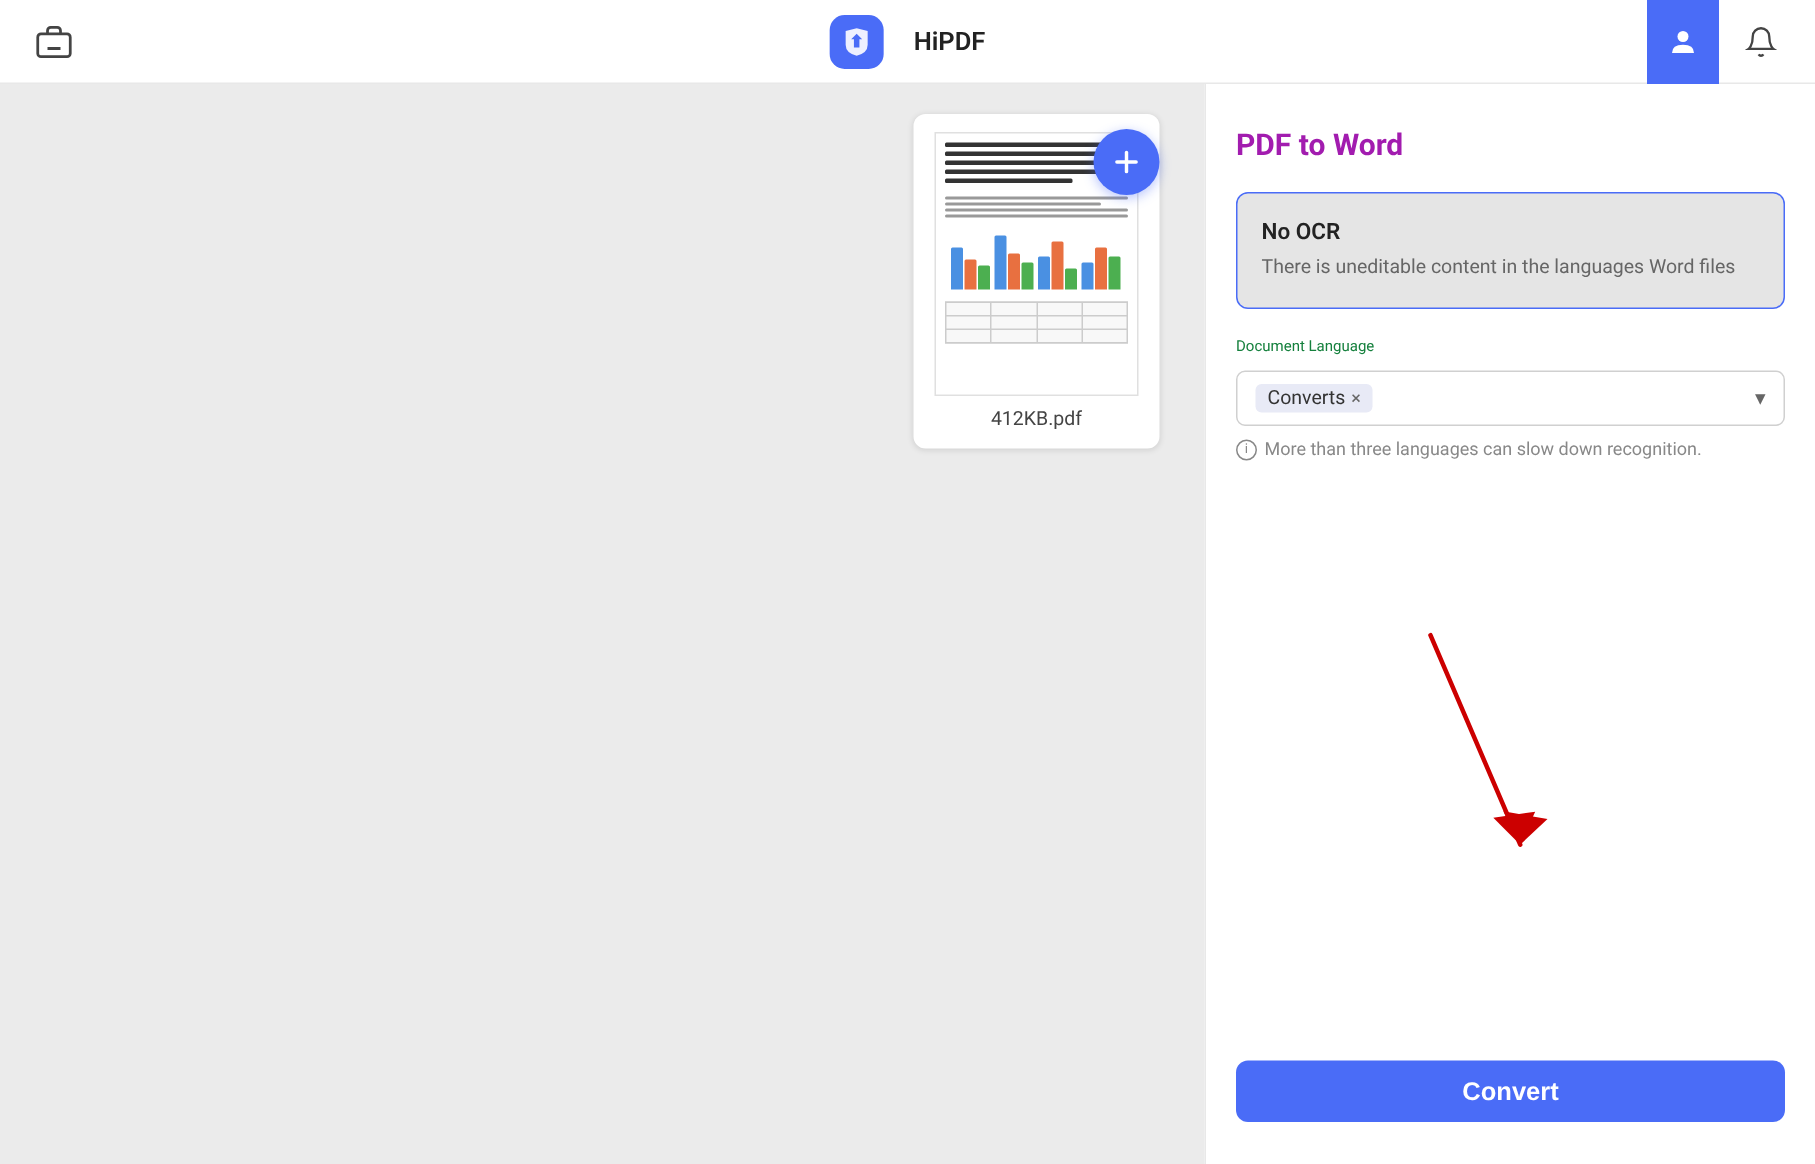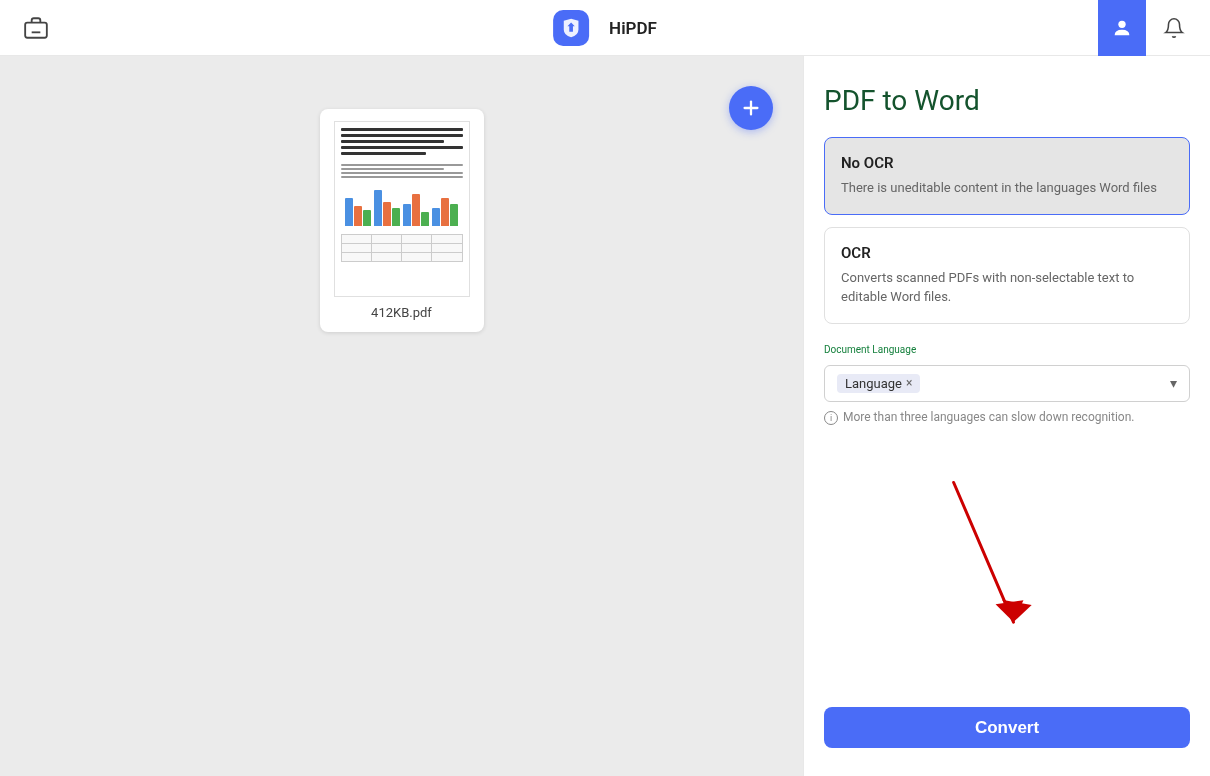--- a/index.html
+++ b/index.html
@@ -25,22 +25,22 @@
       display: flex; align-items: center; justify-content: center;
     }
     .bell-icon { width: 32px; height: 32px; display: flex; align-items: center; justify-content: center; }
 
     
     .main-layout { display: flex; height: calc(776px - 56px); }
 
     
     .file-area {
       flex: 1; background: #ebebeb; position: relative;
-      display: flex; align-items: flex-start; justify-content: center;
-      padding: 53px 30px;
+      display: flex; align-items: flex-start; justify-content: flex-end;
+      padding: 20px 30px;
     }
 
     .add-button {
       position: absolute; top: 30px; right: 30px;
       width: 44px; height: 44px; border-radius: 50%;
       background: #4A6CF7; border: none; cursor: pointer;
       display: flex; align-items: center; justify-content: center;
       box-shadow: 0 2px 8px rgba(74,108,247,0.4);
     }
     .add-button svg { width: 22px; height: 22px; }
@@ -84,21 +84,21 @@
 
     
     .right-panel {
       width: 407px; background: #fff;
       padding: 28px 20px; overflow-y: auto;
       border-left: 1px solid #e8e8e8;
       position: relative;
       display: flex; flex-direction: column;
     }
 
-    .panel-title { font-size: 28px; font-weight: 400; color: #14532d; margin-bottom: 20px; }
+    .panel-title { font-size: 20px; font-weight: 700; color: #a21caf; margin-bottom: 20px; }
 
     .option-card {
       border: 1.5px solid #e0e0e0; border-radius: 8px;
       padding: 16px; margin-bottom: 12px; cursor: pointer;
       background: #fff;
     }
     .option-card.selected {
       border-color: #4A6CF7; background: #e5e5e5;
     }
     .option-title { font-size: 15px; font-weight: 600; color: #222; margin-bottom: 6px; }
@@ -255,31 +255,27 @@
   </div>
 
   <div class="right-panel">
     <div class="panel-title">PDF to Word</div>
 
     <div class="option-card selected">
       <div class="option-title">No OCR</div>
       <div class="option-desc">There is uneditable content in the languages Word files</div>
     </div>
 
-    <div class="option-card">
-      <div class="option-title">OCR</div>
-      <div class="option-desc">Converts scanned PDFs with non-selectable text to editable Word files.</div>
-    </div>
 
     <div class="doc-lang-label">Document Language</div>
 
     <div class="lang-select">
       <div style="display:flex; align-items:center; gap:8px;">
         <div class="lang-tag">
-          <span>Language</span>
+          <span>Converts</span>
           <span class="lang-tag-x">×</span>
         </div>
       </div>
       <span style="color:#666; font-size:14px;">▾</span>
     </div>
 
     <div class="lang-hint">
       <div class="hint-icon">i</div>
       <span>More than three languages can slow down recognition.</span>
     </div>

